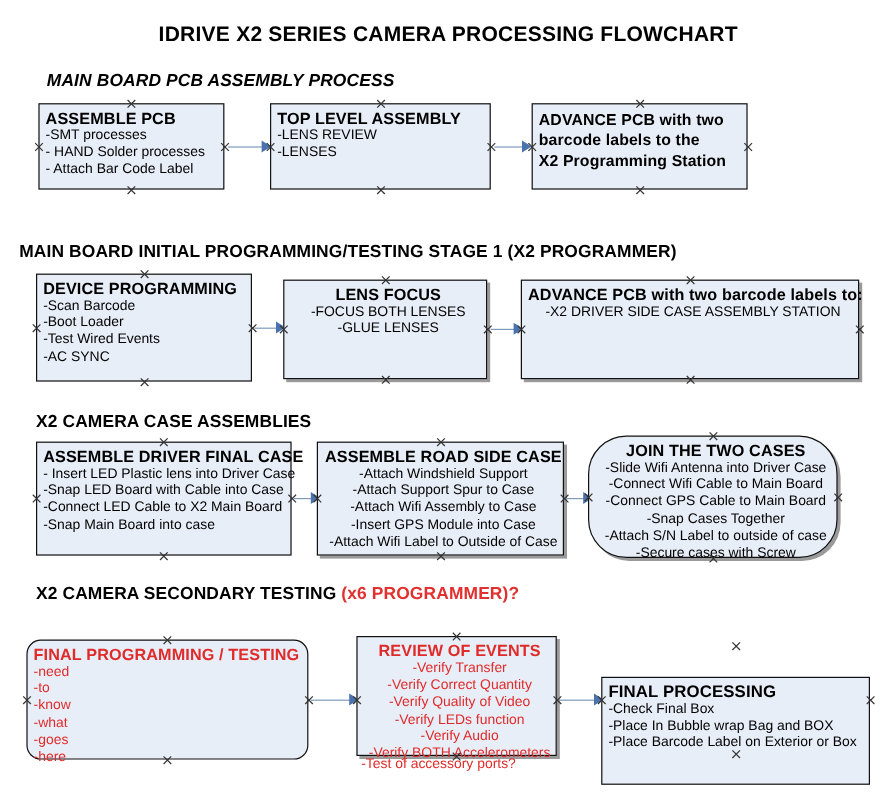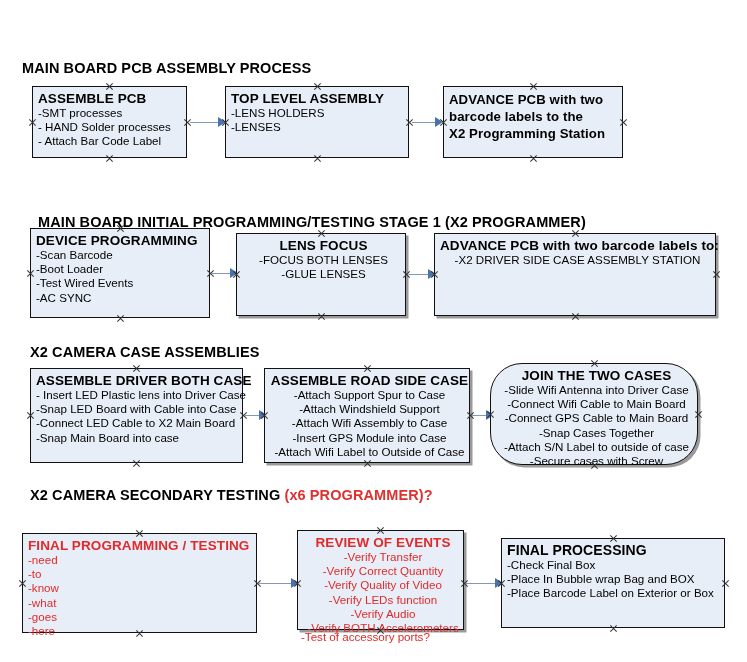--- a/index.html
+++ b/index.html
@@ -109,26 +109,27 @@
     line-height: 14.2px;
     white-space: nowrap;
     color: #e02b2b;
   }
 </style>
 </head>
 <body>
 
 <div id="canvas">
 
-
-  <div class="section-title" style="left:22px; top:60px;">
+  <div class="main-title">IDRIVE X2  SERIES CAMERA PROCESSING FLOWCHART</div>
+
+  <div class="section-title" style="left:39px; top:60px;font-style:italic;">
     <span>MAIN BOARD PCB ASSEMBLY PROCESS</span>
   </div>
 
-  <div class="section-title" style="left:38px; top:202px;margin-top:12px;">
+  <div class="section-title" style="left:16px; top:202px;">
     <span>MAIN BOARD INITIAL PROGRAMMING/TESTING STAGE 1 (X2 PROGRAMMER)</span>
   </div>
 
   <div class="section-title" style="left:30px; top:324px;margin-top:20px;">
     <span>X2 CAMERA CASE ASSEMBLIES</span>
   </div>
 
   <div class="section-title" style="left:30px; top:487px;">
     <span>X2 CAMERA SECONDARY TESTING</span>
     <span class="accent">(x6 PROGRAMMER)?</span>
@@ -143,21 +144,21 @@
   <div class="xmark" style="left:32px; top:122px;"></div>
   <div class="xmark" style="left:109px; top:86px;"></div>
   <div class="xmark" style="left:109px; top:158px;"></div>
   <div class="xmark" style="left:187px; top:122px;"></div>
 
   <div class="conn-line" style="left:190px; top:121.5px; width:30px;"></div>
   <div class="conn-head" style="left:218px; top:117px;"></div>
 
   <div class="node" style="left:225px; top:86px; width:184px; height:72px;">
     <div class="ntitle">TOP LEVEL ASSEMBLY</div>
-    <div class="nline">-LENS HOLDERS</div>
+    <div class="nline">-LENS REVIEW</div>
     <div class="nline">-LENSES</div>
   </div>
   <div class="xmark" style="left:225px; top:122px;"></div>
   <div class="xmark" style="left:317px; top:86px;"></div>
   <div class="xmark" style="left:317px; top:158px;"></div>
   <div class="xmark" style="left:409px; top:122px;"></div>
 
   <div class="conn-line" style="left:412px; top:121.5px; width:25px;"></div>
   <div class="conn-head" style="left:435px; top:117px;"></div>
 
@@ -202,38 +203,38 @@
   <div class="node shadow" style="left:434px; top:233px; width:282px; height:83px;">
     <div class="ntitle">ADVANCE PCB with two barcode labels to:</div>
     <div class="nline">-X2 DRIVER  SIDE  CASE  ASSEMBLY STATION</div>
   </div>
   <div class="xmark" style="left:434px; top:274px;"></div>
   <div class="xmark" style="left:575px; top:233px;"></div>
   <div class="xmark" style="left:575px; top:316px;"></div>
   <div class="xmark" style="left:716px; top:274px;"></div>
 
   <div class="node" style="left:30px; top:368px; width:213px; height:95px;">
-    <div class="ntitle">ASSEMBLE DRIVER BOTH CASE</div>
+    <div class="ntitle">ASSEMBLE DRIVER FINAL CASE</div>
     <div class="nline">- Insert LED Plastic lens into Driver Case</div>
     <div class="nline">-Snap LED Board with Cable into Case</div>
     <div class="nline">-Connect LED Cable to X2 Main Board</div>
     <div class="nline">-Snap Main Board into case</div>
   </div>
   <div class="xmark" style="left:30px; top:415px;"></div>
   <div class="xmark" style="left:136px; top:368px;"></div>
   <div class="xmark" style="left:136px; top:463px;"></div>
   <div class="xmark" style="left:243px; top:415px;"></div>
 
   <div class="conn-line" style="left:245px; top:414.5px; width:18px;"></div>
   <div class="conn-head" style="left:259px; top:410px;"></div>
 
   <div class="node shadow" style="left:264px; top:368px; width:206px; height:95px;">
     <div class="ntitle">ASSEMBLE ROAD SIDE CASE</div>
+    <div class="nline">-Attach Windshield Support</div>
     <div class="nline">-Attach Support Spur to Case</div>
-    <div class="nline">-Attach Windshield Support</div>
     <div class="nline">-Attach Wifi Assembly to Case</div>
     <div class="nline">-Insert GPS Module into Case</div>
     <div class="nline">-Attach Wifi Label to Outside of Case</div>
   </div>
   <div class="xmark" style="left:264px; top:415px;"></div>
   <div class="xmark" style="left:367px; top:368px;"></div>
   <div class="xmark" style="left:367px; top:463px;"></div>
   <div class="xmark" style="left:470px; top:415px;"></div>
 
   <div class="conn-line" style="left:472px; top:414.5px; width:18px;"></div>
@@ -246,21 +247,21 @@
     <div class="nline">-Connect GPS Cable to Main Board</div>
     <div class="nline">-Snap Cases Together</div>
     <div class="nline">-Attach S/N Label to outside of case</div>
     <div class="nline">-Secure cases with Screw</div>
   </div>
   <div class="xmark" style="left:490px; top:414px;"></div>
   <div class="xmark" style="left:594px; top:363px;"></div>
   <div class="xmark" style="left:594px; top:465px;"></div>
   <div class="xmark" style="left:698px; top:414px;"></div>
 
-  <div class="node red" style="left:22px; top:533px; width:235px; height:100px;">
+  <div class="node red" style="left:22px; top:533px; width:235px; height:100px;border-radius:12px;">
     <div class="ntitle">FINAL PROGRAMMING / TESTING</div>
     <div class="nline">-need</div>
     <div class="nline">-to</div>
     <div class="nline">-know</div>
     <div class="nline">-what</div>
     <div class="nline">-goes</div>
     <div class="nline">-here</div>
   </div>
   <div class="xmark" style="left:22px; top:583px;"></div>
   <div class="xmark" style="left:139px; top:533px;"></div>
@@ -281,21 +282,21 @@
   </div>
   <div class="overflow-line" style="left:301px; top:630px;">-Test of accessory ports?</div>
   <div class="xmark" style="left:297px; top:583px;"></div>
   <div class="xmark" style="left:380px; top:530px;"></div>
   <div class="xmark" style="left:380px; top:630px;"></div>
   <div class="xmark" style="left:464px; top:583px;"></div>
 
   <div class="conn-line" style="left:466px; top:582.5px; width:32px;"></div>
   <div class="conn-head" style="left:495px; top:578px;"></div>
 
-  <div class="node big-title" style="left:501px; top:538px; width:224px; height:90px;">
+  <div class="node big-title" style="left:501px; top:564px; width:224px; height:90px;">
     <div class="ntitle">FINAL PROCESSING</div>
     <div class="nline"> -Check Final Box</div>
     <div class="nline">-Place In Bubble wrap Bag and BOX</div>
     <div class="nline">-Place Barcode Label on Exterior or Box</div>
   </div>
   <div class="xmark" style="left:501px; top:583px;"></div>
   <div class="xmark" style="left:613px; top:538px;"></div>
   <div class="xmark" style="left:613px; top:628px;"></div>
   <div class="xmark" style="left:725px; top:583px;"></div>
 

